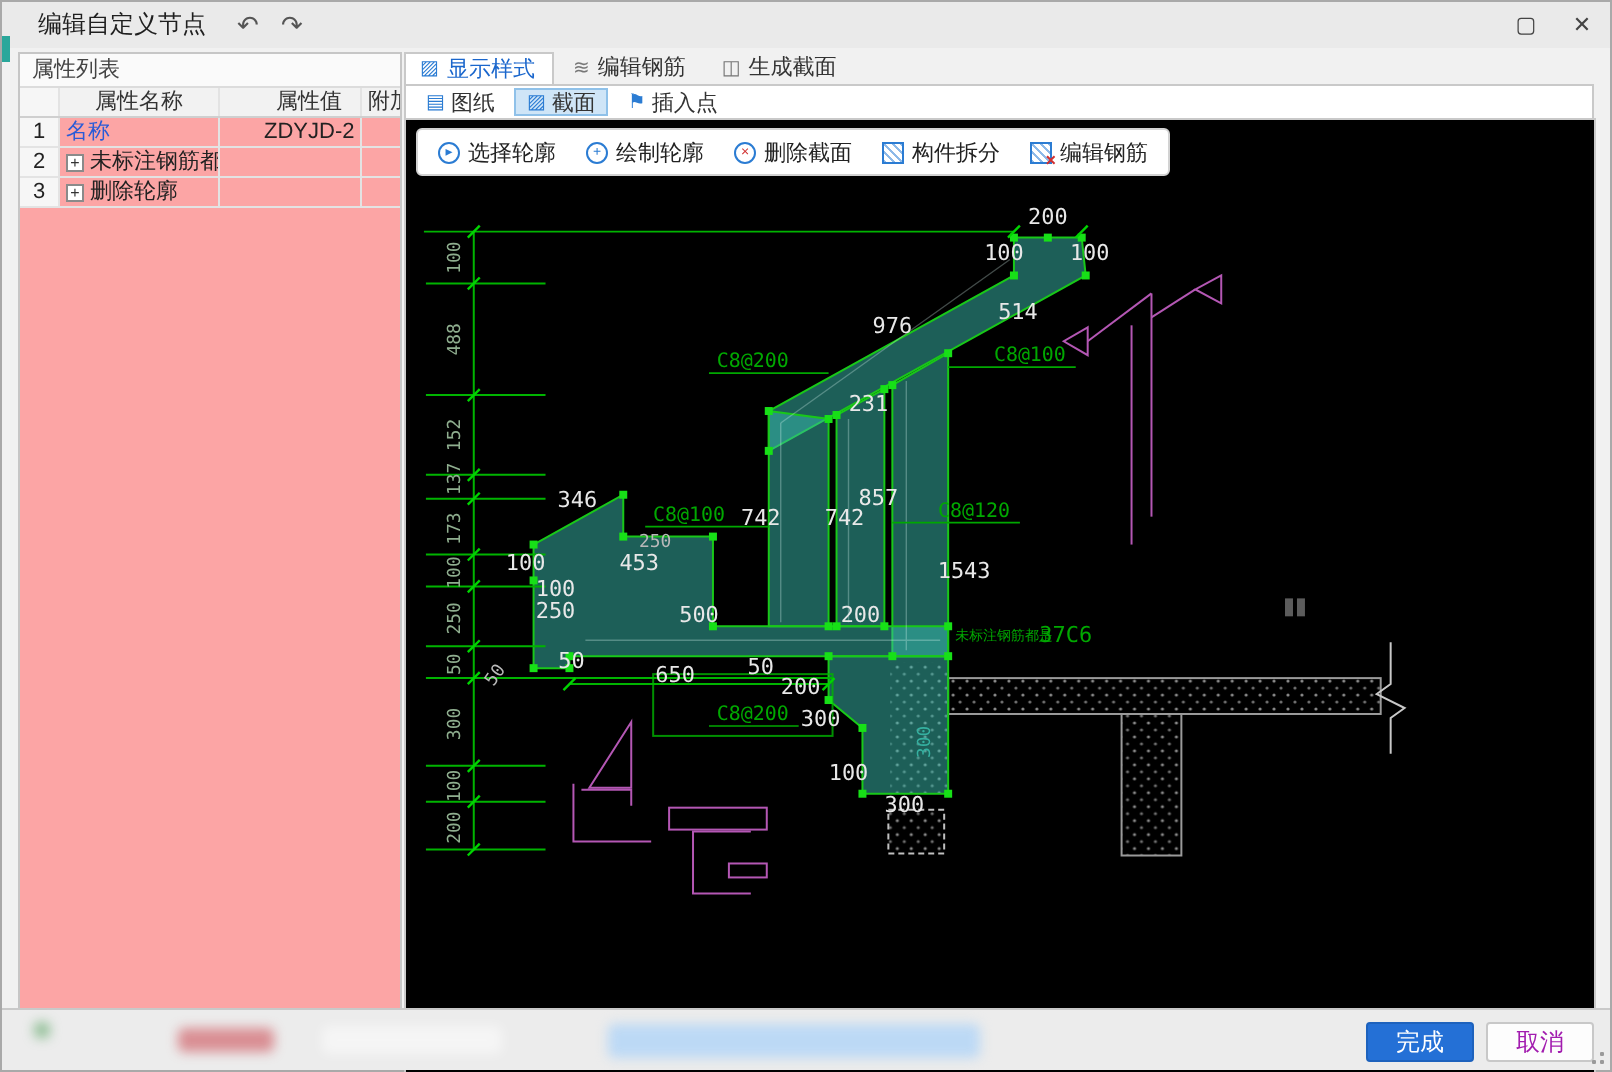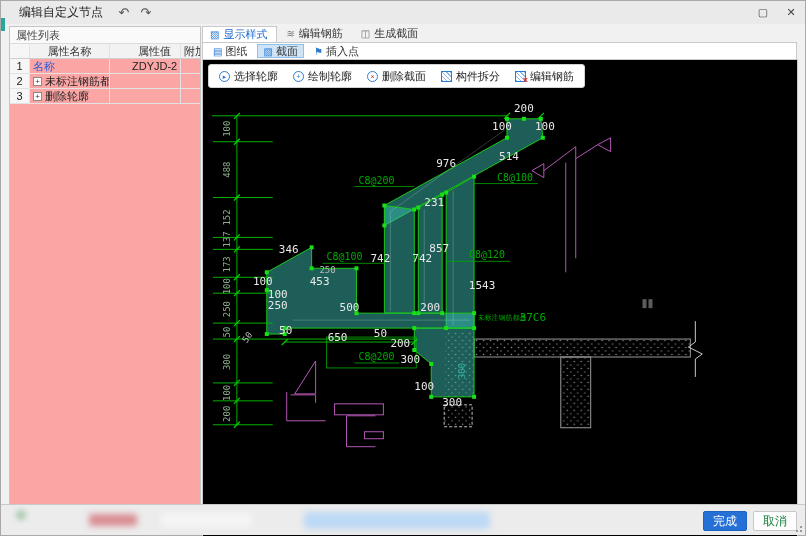--- a/index.html
+++ b/index.html
@@ -59,23 +59,23 @@
   .rebar { fill:#00a800; font-size:10px; text-anchor:middle; }
   .chain { fill:#8fae8f; font-size:9px; text-anchor:middle; }
   .note { fill:#00a800; font-size:7px; text-anchor:middle; }
   .noteBig { fill:#00a800; font-size:11px; text-anchor:middle; }
   .leg { fill:#35b0a0; font-size:9px; text-anchor:middle; }
 
   
   .footer { position:absolute; left:0; right:0; bottom:0; height:31px; background:#ececec; border-top:1px solid #c9c9c9; }
   .blur-deco { position:absolute; filter:blur(3px); border-radius:3px; }
   .btns { position:absolute; right:8px; top:6px; display:flex; gap:6px; }
-  .btn { width:44px; height:20px; font-size:12px; border-radius:2px; display:flex; align-items:center; justify-content:center; cursor:pointer; }
+  .btn { width:54px; height:20px; font-size:12px; border-radius:2px; display:flex; align-items:center; justify-content:center; cursor:pointer; }
   .btn.primary { background:#2470d6; color:#fff; border:1px solid #1d62bd; }
-  .btn.plain { background:#fdfdfd; color:#15803d; border:1px solid #c8c8c8; }
+  .btn.plain { background:#fdfdfd; color:#a21caf; border:1px solid #c8c8c8; }
   .grip { position:absolute; right:2px; bottom:2px; width:8px; height:8px;
           background:radial-gradient(circle at 2px 6px,#9a9a9a 1px,transparent 1.2px),
                      radial-gradient(circle at 6px 6px,#9a9a9a 1px,transparent 1.2px),
                      radial-gradient(circle at 6px 2px,#9a9a9a 1px,transparent 1.2px); }
 </style>
 </head>
 <body>
 
 <div class="dialog">
 

